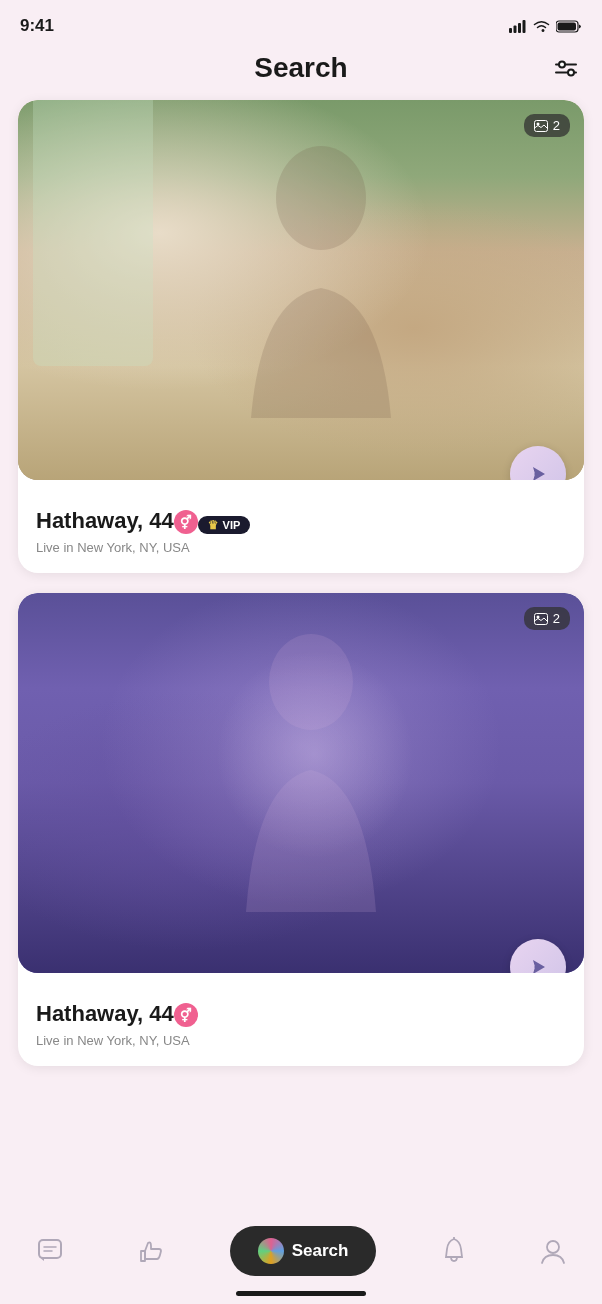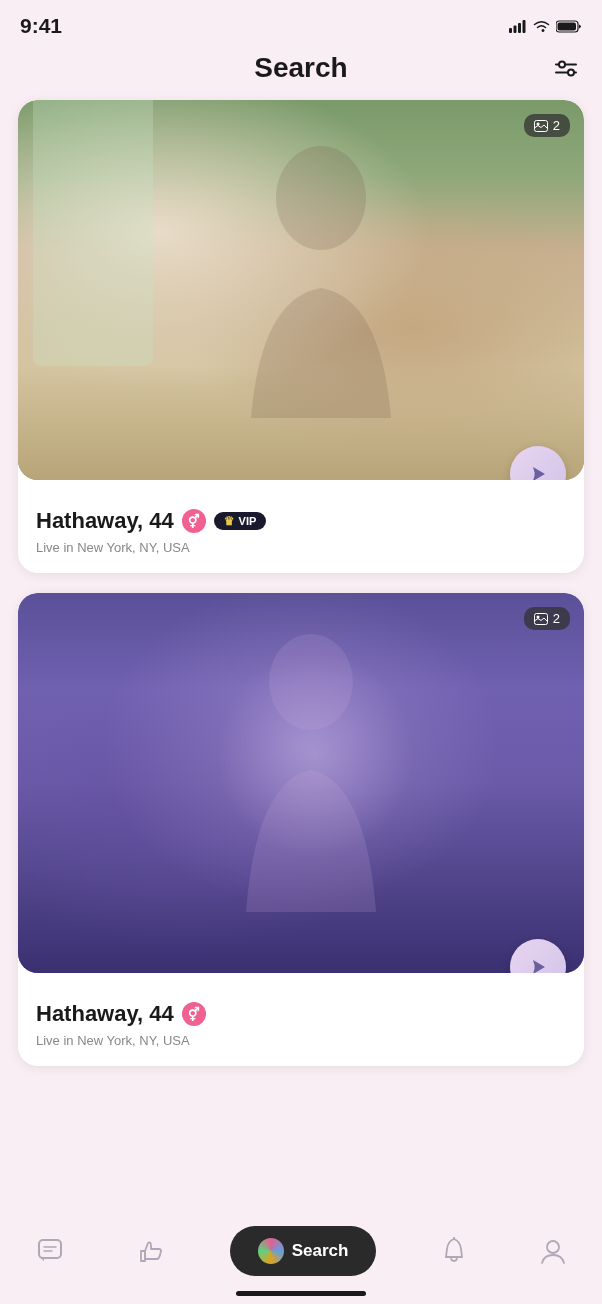--- a/index.html
+++ b/index.html
@@ -15,21 +15,21 @@
 
     
     .status-bar {
       display: flex;
       justify-content: space-between;
       align-items: center;
       padding: 12px 20px 4px;
       height: 44px;
     }
     .status-time {
-      font-size: 21px;
+      font-size: 17px;
       font-weight: 700;
       color: #1a1a1a;
     }
     .status-icons {
       display: flex;
       align-items: center;
       gap: 6px;
     }
 
     
@@ -163,22 +163,21 @@
       justify-content: center;
       box-shadow: 0 2px 8px rgba(0,0,0,0.15);
       z-index: 10;
     }
 
     .card-info {
       padding: 28px 18px 18px;
     }
     .card-name-row {
       display: flex;
-      align-items: center;
-      gap: 8px;
+      align-items: flex-end;
       margin-bottom: 6px;
     }
     .card-name {
       font-size: 22px;
       font-weight: 700;
       color: #1a1a1a;
     }
     .gender-badge {
       width: 24px;
       height: 24px;

